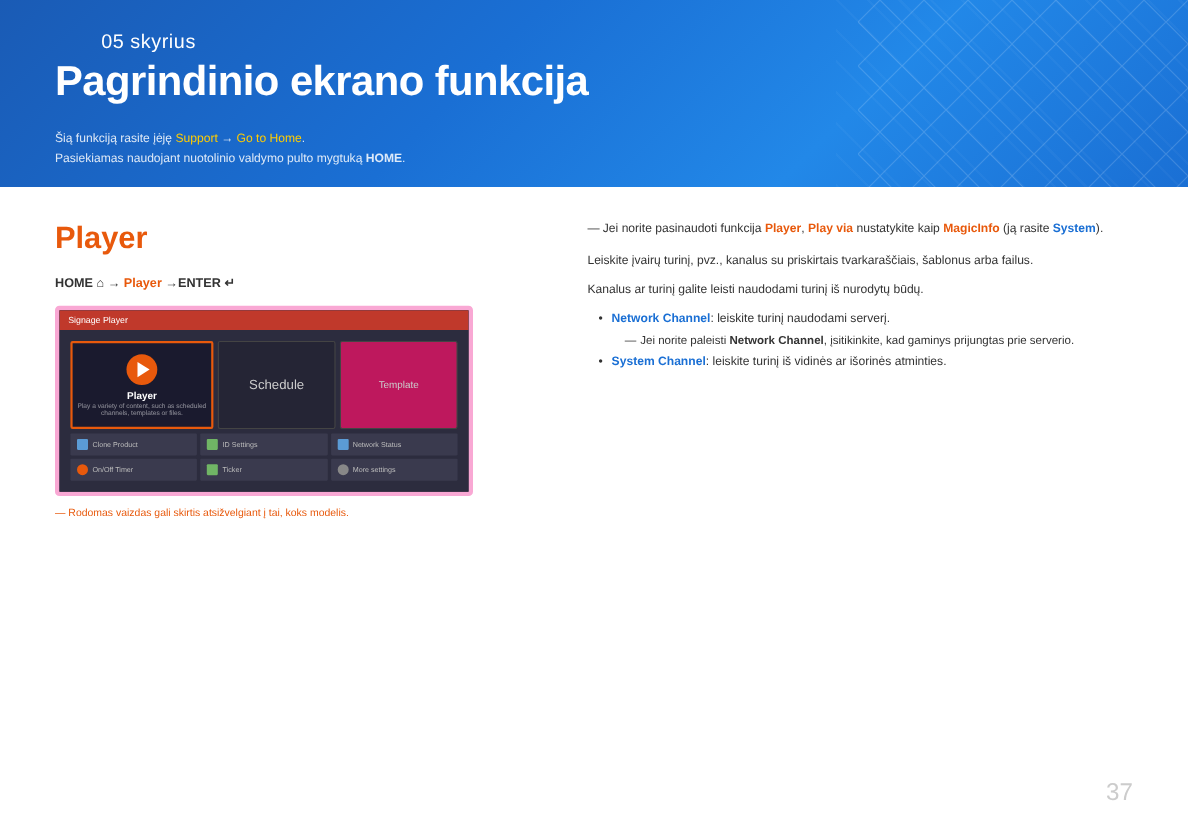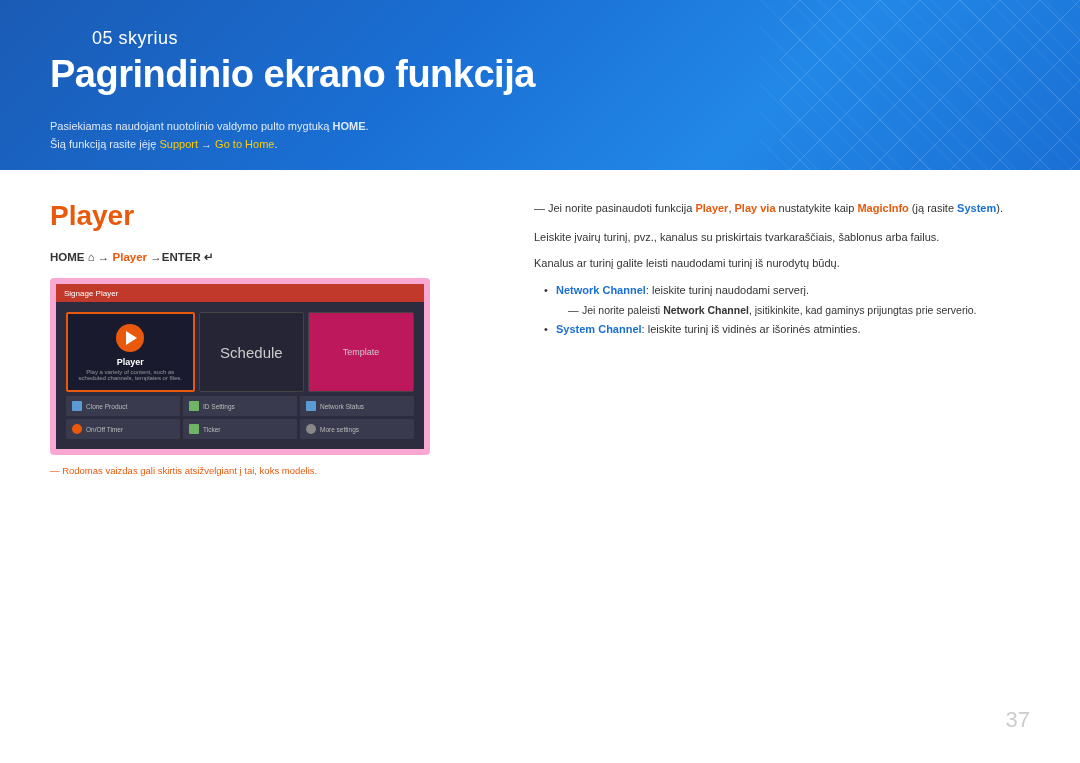--- a/index.html
+++ b/index.html
@@ -91,21 +91,21 @@
     .nav-path .player-link {
       color: #e8590c;
     }
 
     
     .screen-mockup {
       width: 380px;
       background: #1a1a2e;
       border-radius: 4px;
       overflow: hidden;
-      border: 6px solid #f9a8d4;
+      border: 4px solid #f9a8d4;
     }
     .screen-titlebar {
       background: #c0392b;
       height: 18px;
       display: flex;
       align-items: center;
       padding: 0 8px;
     }
     .screen-titlebar-text {
       color: #fff;
@@ -169,21 +169,21 @@
       height: 80px;
       display: flex;
       flex-direction: column;
       align-items: center;
       justify-content: center;
       border-radius: 2px;
       border: 1px solid #444;
     }
     .tile-schedule-label {
       color: #ccc;
-      font-size: 15px;
+      font-size: 12px;
       font-weight: 500;
     }
     .tile-template {
       background: #be185d;
       flex: 1;
       height: 80px;
       display: flex;
       flex-direction: column;
       align-items: center;
       justify-content: center;
@@ -332,24 +332,24 @@
         <polygon points="20,0 40,20 20,40 0,20" fill="none" stroke="white" stroke-width="1"></polygon>
       </pattern>
     </defs>
     <rect width="300" height="170" fill="url(#diamonds)"></rect>
   </svg>
 
   <h2>05 skyrius</h2>
   <h1>Pagrindinio ekrano funkcija</h1>
   <div class="header-subtext">
     <div>
-      <span>Pasiekiamas naudojant nuotolinio valdymo pulto mygtuką </span><strong>HOME</strong><span>.</span>
+      <span>Šią funkciją rasite įėję </span><a class="link">Support</a><span> → </span><a class="link">Go to Home</a><span>.</span>
     </div>
     <div>
-      <span>Šią funkciją rasite įėję </span><a class="link">Support</a><span> → </span><a class="link">Go to Home</a><span>.</span>
+      <span>Pasiekiamas naudojant nuotolinio valdymo pulto mygtuką </span><strong>HOME</strong><span>.</span>
     </div>
   </div>
 </div>
 
 <div class="main">
 
   <div class="left-col">
     <div class="section-title">Player</div>
 
     <div class="nav-path">

